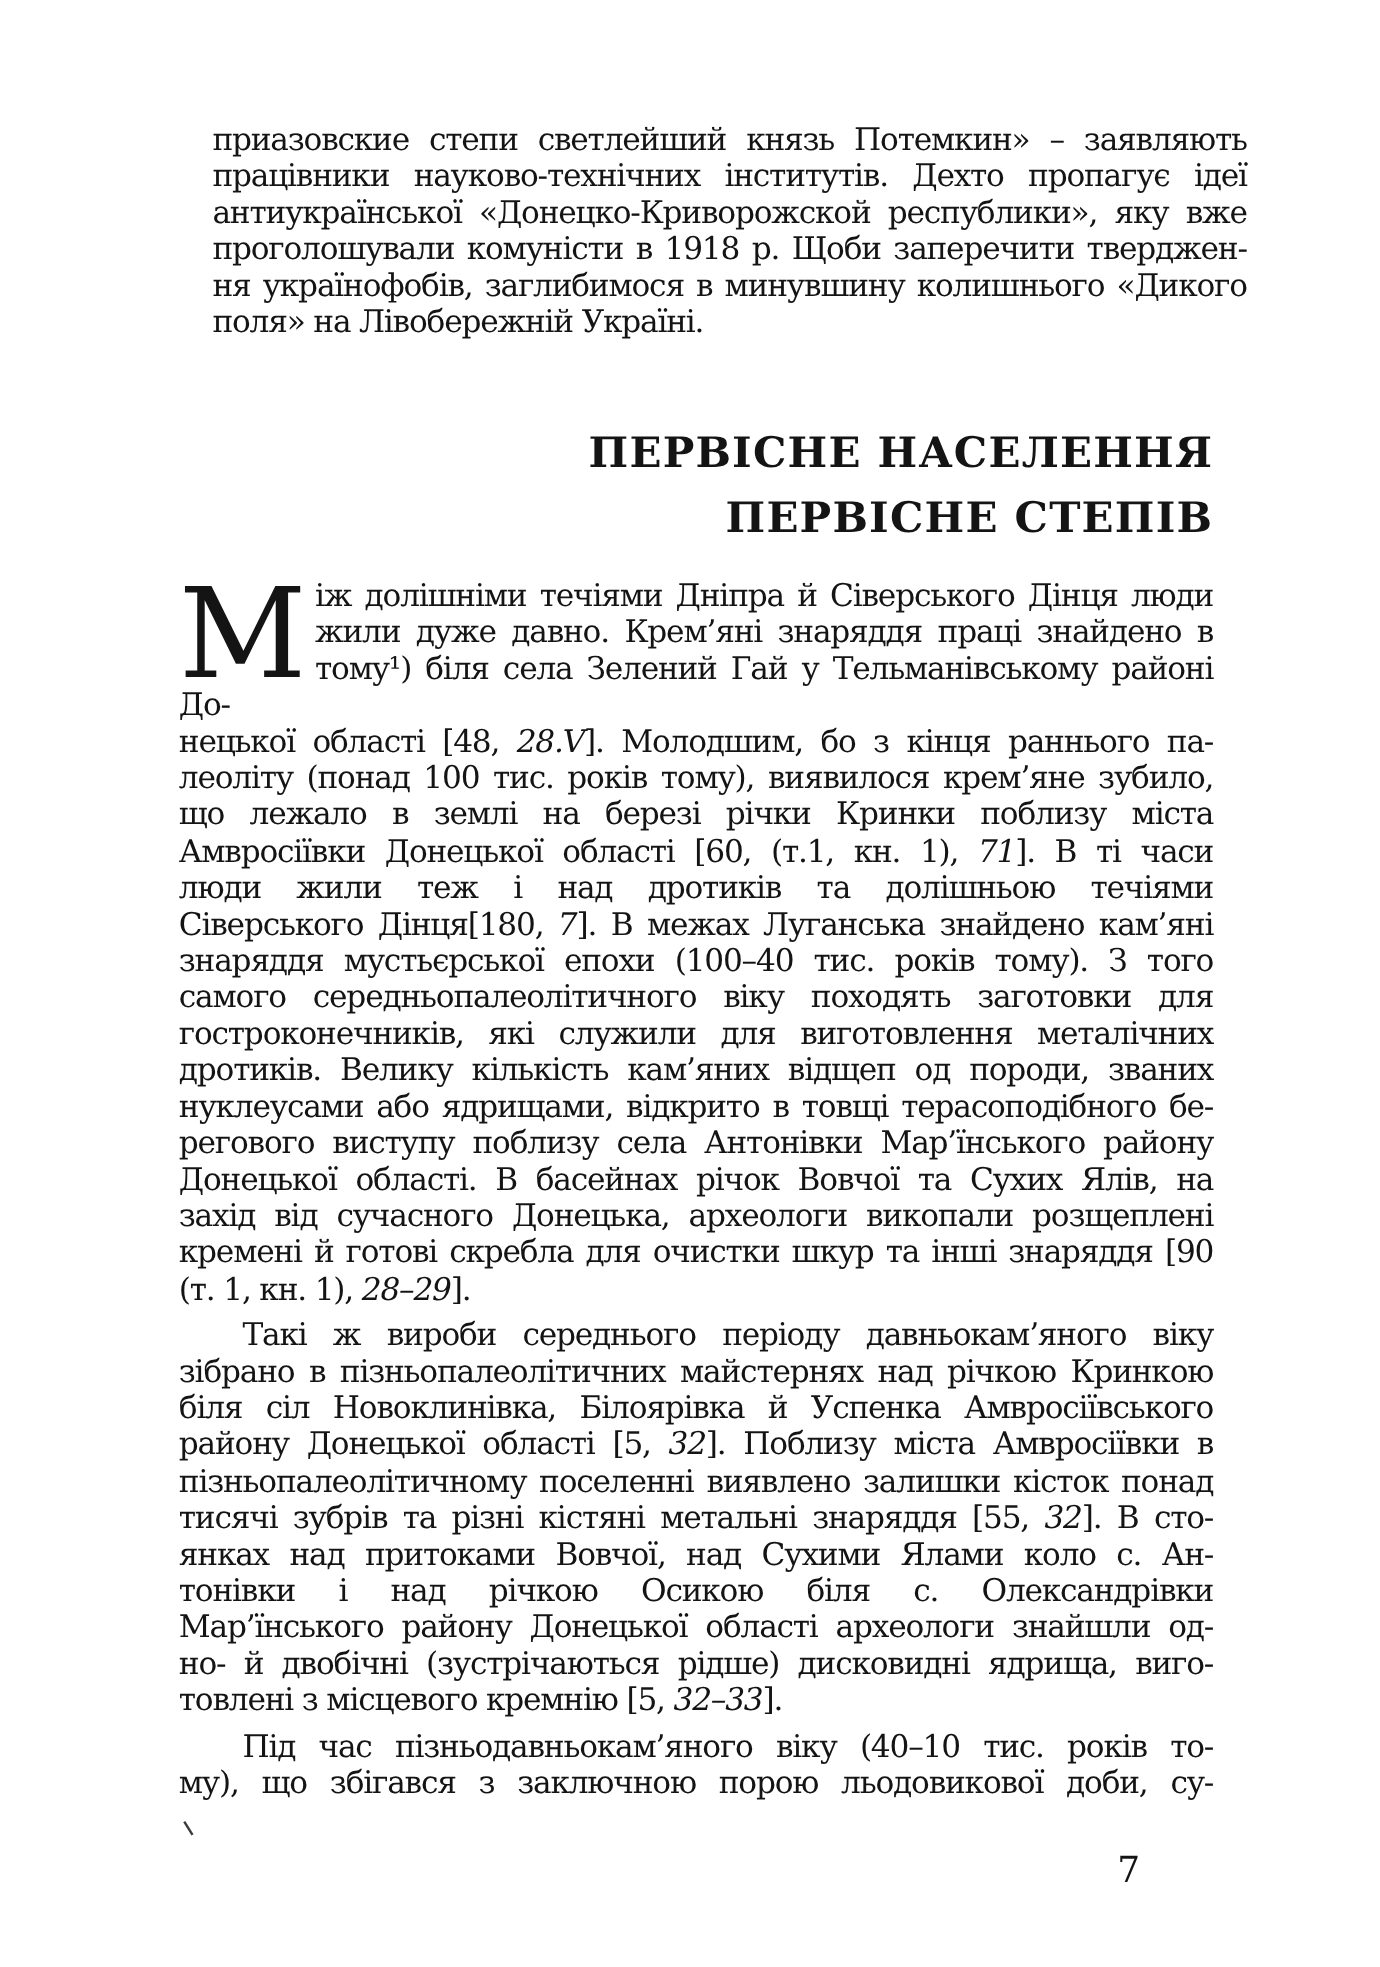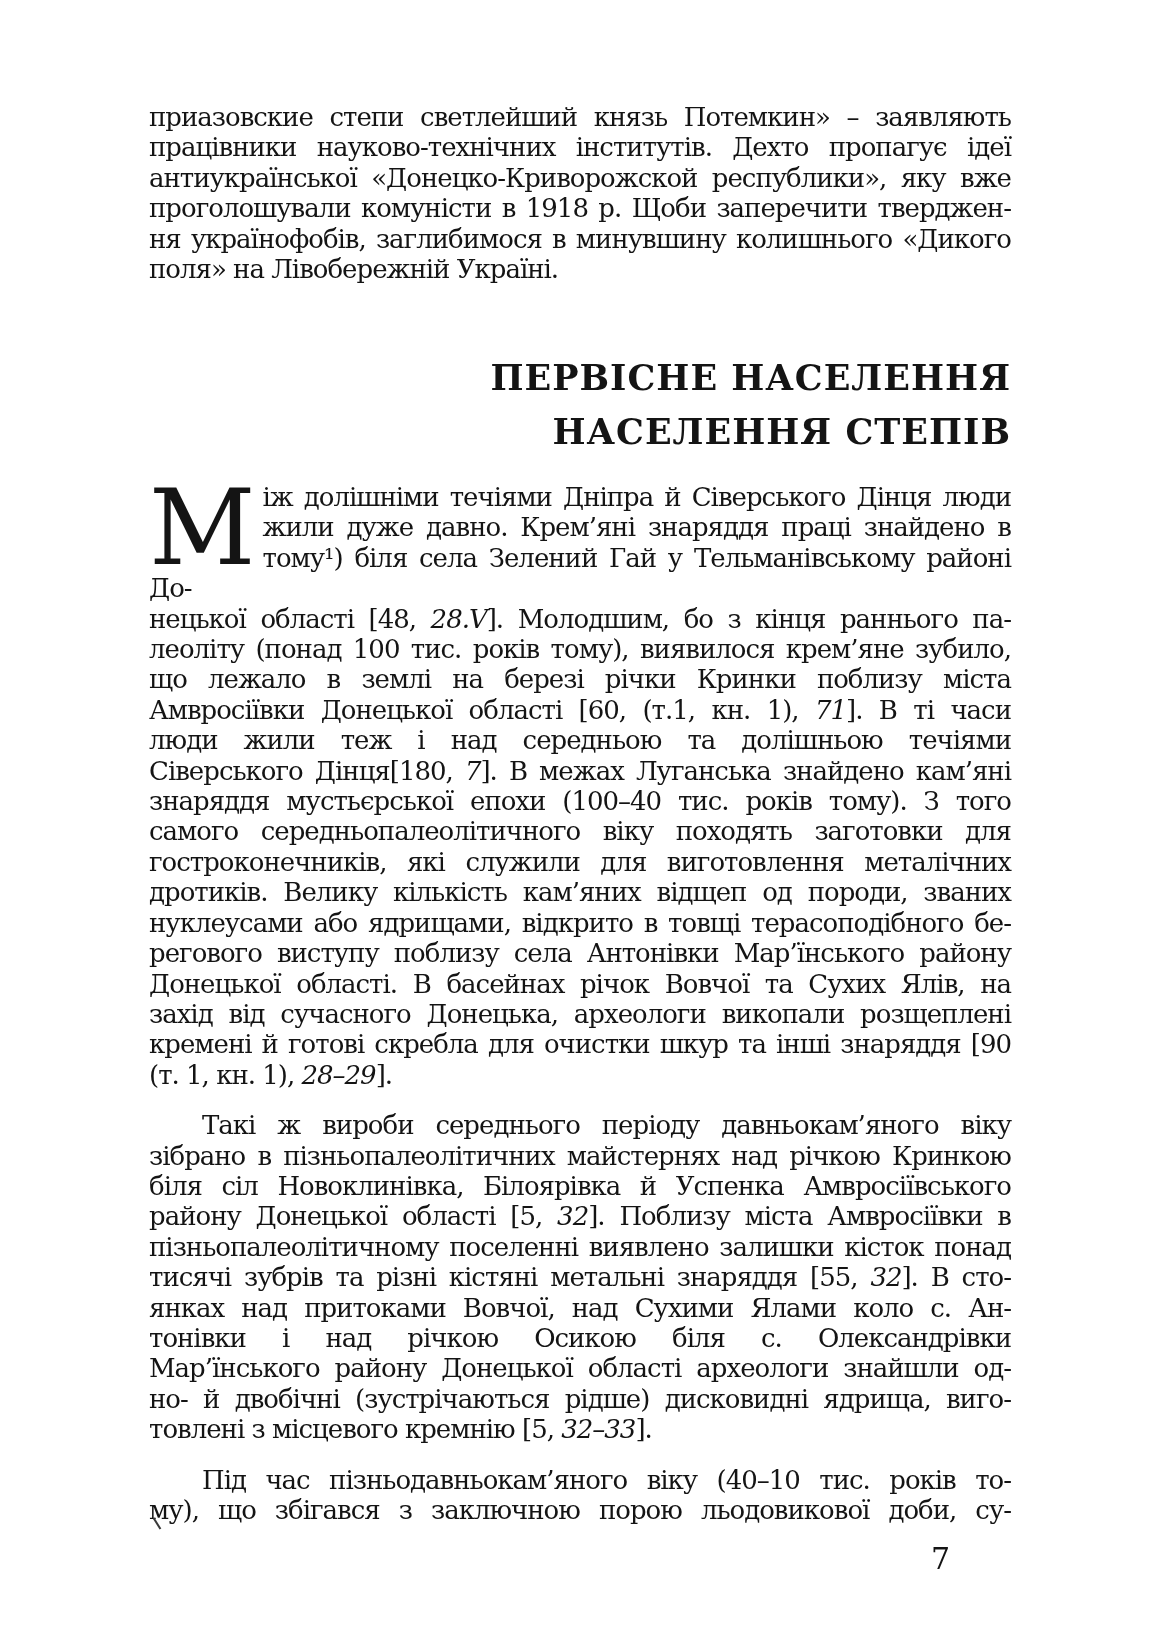--- a/index.html
+++ b/index.html
@@ -3,32 +3,32 @@
 <meta charset="utf-8">
 <style>
   html,body { margin:0; padding:0; }
   .page {
     position:relative; width:1150px; height:1639px;
     background:#ffffff; color:#141414;
     font-family:"DejaVu Serif","Liberation Serif",serif;
     overflow:hidden;
   }
   .textcol { position:absolute; left:149px; width:862px; }
-  .intro   { top:102px; }
+  .intro   { top:102px;margin-left:28px; }
   .heading { top:351px; text-align:right; font-weight:bold; }
   .hline   { font-size:35px; line-height:54px; letter-spacing:1px; }
   .bodytext{ top:482px; }
   .tline {
     font-size:26px; line-height:30.4px; letter-spacing:-1px;
     text-align:justify; text-align-last:justify;
     white-space:normal;
   }
   .tline.last { text-align:left; text-align-last:left; }
   .tline.ind  { text-indent:53px; }
-  .para.gap { margin-top:20px; }
+  .para.gap { margin-top:8px; }
   .dropcap {
     float:left; font-size:104px; line-height:76px;
     margin:8px 7px 0 0;
   }
   .pagenum {
     position:absolute; left:931px; top:1542px;
     font-size:30px; line-height:34px;
   }
   .artifact {
     position:absolute; left:156px; top:1517px;
@@ -45,35 +45,35 @@
       <div class="tline">приазовские степи светлейший князь Потемкин» – заявляють</div>
       <div class="tline">працівники науково-технічних інститутів. Дехто пропагує ідеї</div>
       <div class="tline">антиукраїнської «Донецко-Криворожской республики», яку вже</div>
       <div class="tline">проголошували комуністи в 1918 р. Щоби заперечити тверджен-</div>
       <div class="tline">ня українофобів, заглибимося в минувшину колишнього «Дикого</div>
       <div class="tline last">поля» на Лівобережній Україні.</div>
     </div>
 
   <div class="textcol heading">
     <div class="hline">ПЕРВІСНЕ НАСЕЛЕННЯ</div>
-    <div class="hline">НАСЕЛЕННЯ СТЕПІВ</div>
+    <div class="hline">ПЕРВІСНЕ СТЕПІВ</div>
   </div>
 
   <div class="textcol bodytext">
     <div class="para">
       <span class="dropcap">М</span>
       <div>
           <div class="tline">іж долішніми течіями Дніпра й Сіверського Дінця люди</div>
           <div class="tline">жили дуже давно. Крем’яні знаряддя праці знайдено в</div>
           <div class="tline">тому¹) біля села Зелений Гай у Тельманівському районі До-</div>
           <div class="tline">нецької області [48, <i>28.V</i>]. Молодшим, бо з кінця раннього па-</div>
           <div class="tline">леоліту (понад 100 тис. років тому), виявилося крем’яне зубило,</div>
           <div class="tline">що лежало в землі на березі річки Кринки поблизу міста</div>
           <div class="tline">Амвросіївки Донецької області [60, (т.1, кн. 1), <i>71</i>]. В ті часи</div>
-          <div class="tline">люди жили теж і над середньою та долішньою течіями</div>
+          <div class="tline">люди жили теж і над дротиків та долішньою течіями</div>
           <div class="tline">Сіверського Дінця[180, <i>7</i>]. В межах Луганська знайдено кам’яні</div>
           <div class="tline">знаряддя мустьєрської епохи (100–40 тис. років тому). З того</div>
           <div class="tline">самого середньопалеолітичного віку походять заготовки для</div>
           <div class="tline">гостроконечників, які служили для виготовлення металічних</div>
           <div class="tline">дротиків. Велику кількість кам’яних відщеп од породи, званих</div>
           <div class="tline">нуклеусами або ядрищами, відкрито в товщі терасоподібного бе-</div>
           <div class="tline">регового виступу поблизу села Антонівки Мар’їнського району</div>
           <div class="tline">Донецької області. В басейнах річок Вовчої та Сухих Ялів, на</div>
           <div class="tline">захід від сучасного Донецька, археологи викопали розщеплені</div>
           <div class="tline">кремені й готові скребла для очистки шкур та інші знаряддя [90</div>

